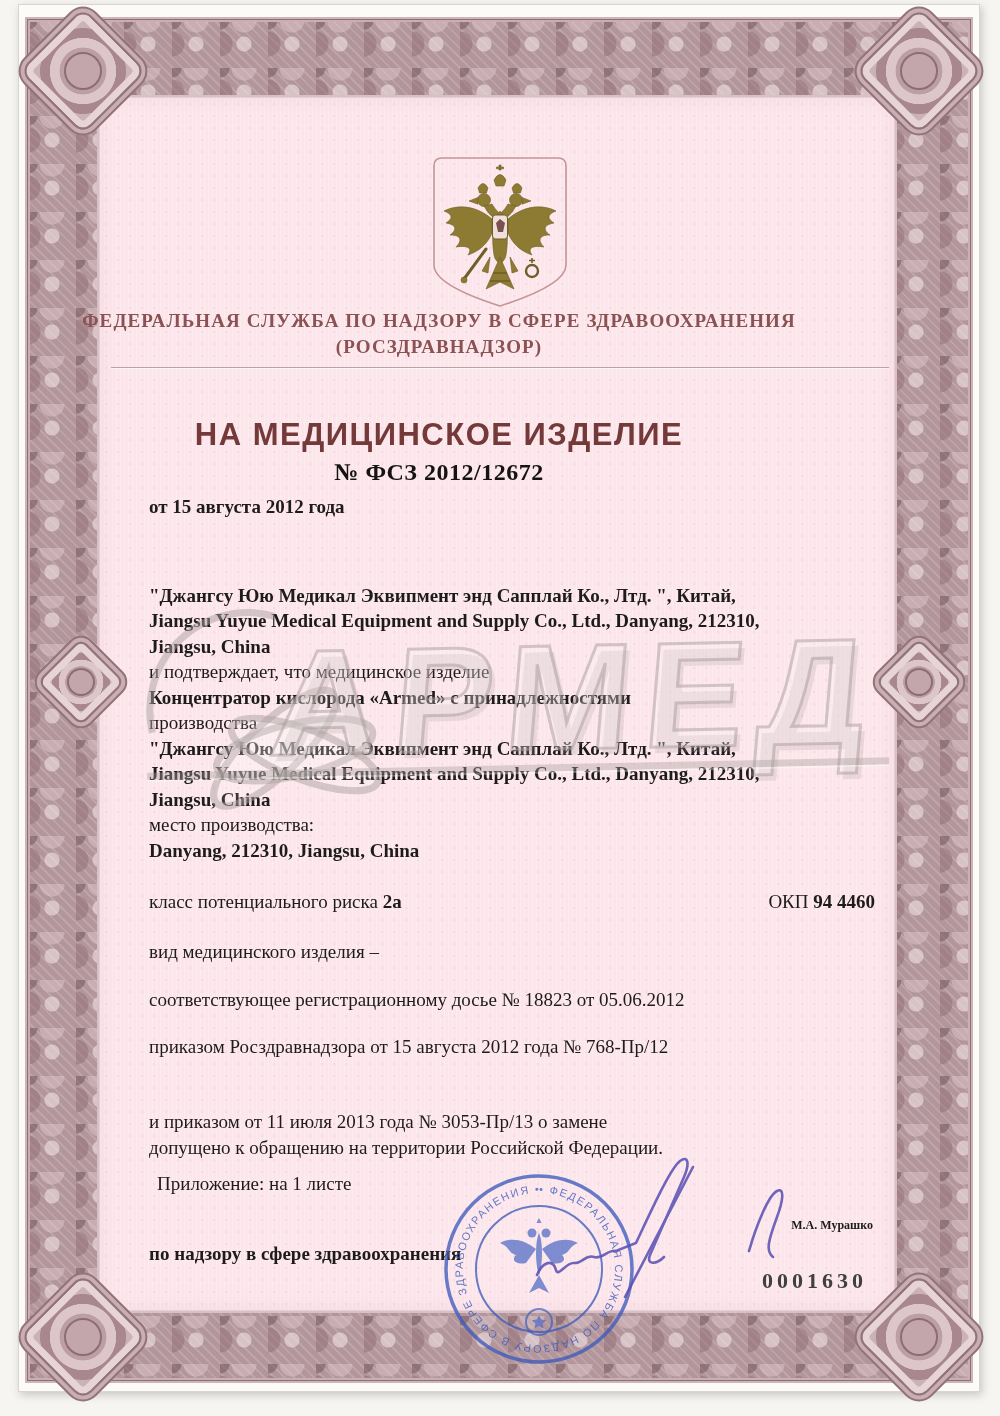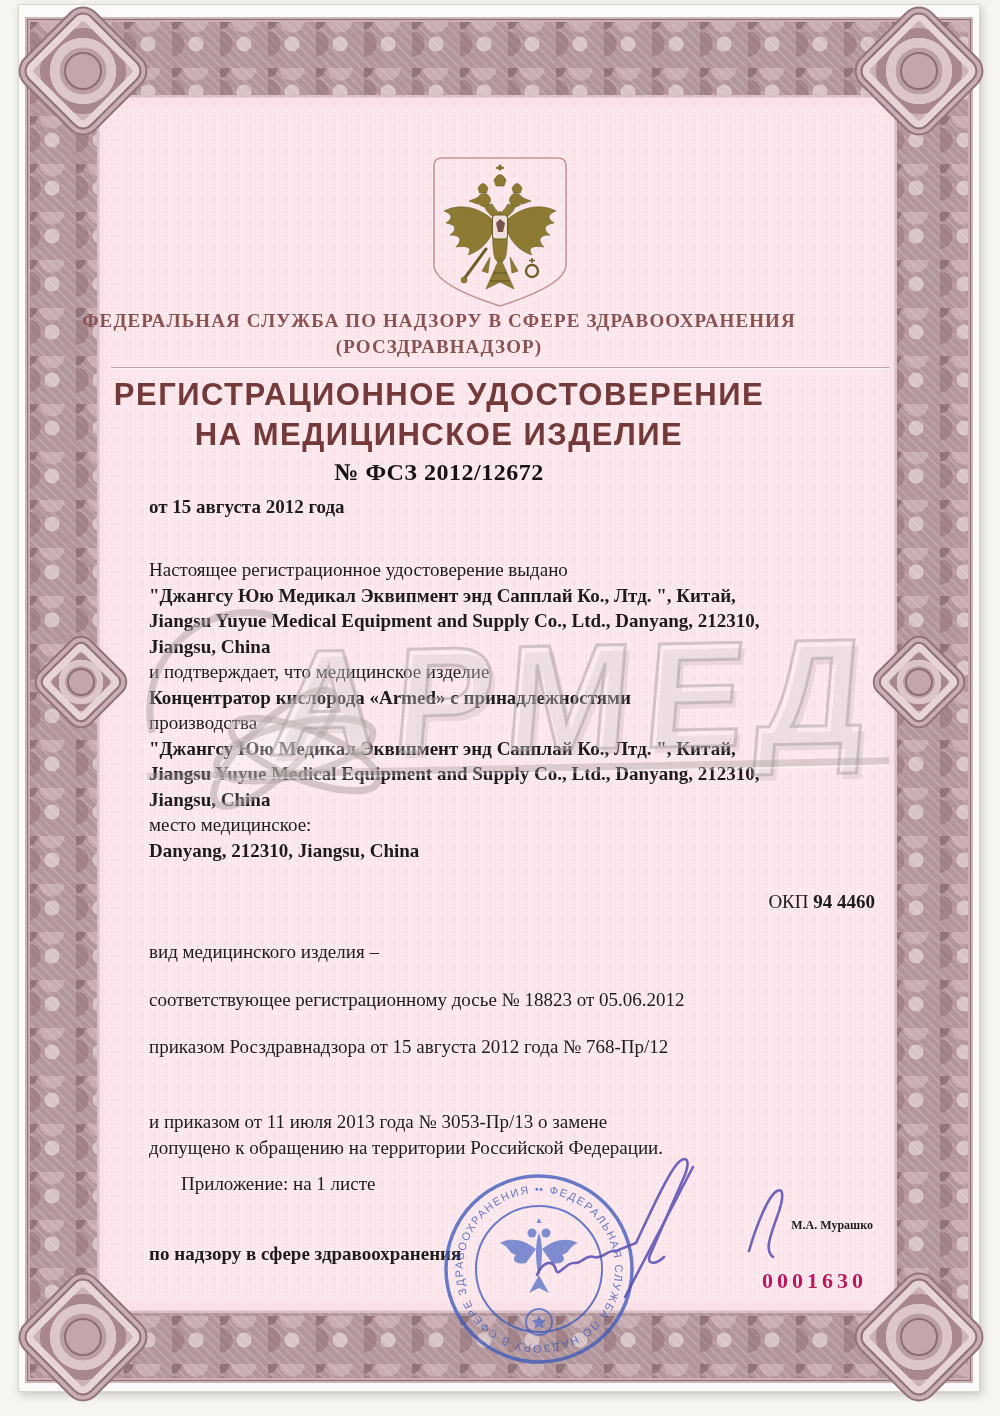--- a/index.html
+++ b/index.html
@@ -52,21 +52,21 @@
   }
   .medallion.small{width:58px;height:58px;}
   .medallion.small::after{inset:15px;}
   .t{position:absolute;color:#1d1b1b;font-size:19px;line-height:25px;white-space:nowrap;z-index:3;}
   .b{font-weight:bold;}
   .center{left:0;width:840px;text-align:center;}
   .agency{font-size:19px;letter-spacing:1.1px;color:#8a5252;font-weight:600;}
   .maintitle{font-family:"Liberation Sans",sans-serif;font-weight:bold;font-size:31px;letter-spacing:1.5px;color:#743a3a;}
   .regnum{font-size:24px;font-weight:bold;color:#151313;letter-spacing:.5px;}
   .divider{position:absolute;left:92px;width:778px;height:1px;background:#b5a4a8;box-shadow:0 1px 0 rgba(255,255,255,.6);z-index:2;}
-  .serial{font-size:22px;font-weight:bold;color:#be185d;letter-spacing:4px;}
+  .serial{font-size:22px;font-weight:bold;color:#404040;letter-spacing:4px;}
   .emblem{position:absolute;left:407px;top:148px;width:148px;height:158px;z-index:3;}
   
   .watermark{position:absolute;left:105px;top:588px;width:790px;height:240px;z-index:4;transform:rotate(-1.2deg);pointer-events:none;}
   .wm-text{
     position:absolute;left:148px;top:30px;
     font-family:"Liberation Sans",sans-serif;font-weight:bold;font-size:150px;line-height:1;letter-spacing:14px;
     transform:skewX(-6deg);
     color:rgba(252,248,248,.22);
     -webkit-text-stroke:3px rgba(168,156,156,.5);
     text-shadow:5px 6px 0 rgba(168,156,156,.22);
@@ -118,49 +118,51 @@
       <path d="M106,110 v-5 M103,107.5 h6" stroke-width="1.6" fill="none"></path>
     </g>
     <rect x="66.5" y="62" width="15" height="24" rx="3" fill="#efe0dc" stroke="#6e5e27" stroke-width="1"></rect>
     <path d="M70,70 l4,-4 5,4 -2,9 h-5 Z" fill="#7a5050"></path>
   </svg>
 
   <div class="t center agency" style="top:303px;">ФЕДЕРАЛЬНАЯ СЛУЖБА ПО НАДЗОРУ В СФЕРЕ ЗДРАВООХРАНЕНИЯ</div>
   <div class="t center agency" style="top:329px;">(РОСЗДРАВНАДЗОР)</div>
   <div class="divider" style="top:362px;"></div>
 
-  <div class="t center maintitle" style="top:377px;">РЕГИСТРАЦИОННОЕ УДОСТОВЕРЕНИЕ</div>
   <div class="t center maintitle" style="top:417px;">НА МЕДИЦИНСКОЕ ИЗДЕЛИЕ</div>
   <div class="t center regnum" style="top:455px;">№ ФСЗ 2012/12672</div>
   <div class="t b" style="left:130px;top:489px;">от 15 августа 2012 года</div>
 
-  <div class="t" style="left:130px;top:552px;">Настоящее регистрационное удостоверение выдано</div>
   <div class="t b" style="left:130px;top:578px;">"Джангсу Юю Медикал Эквипмент энд Сапплай Ко., Лтд. ", Китай,</div>
   <div class="t b" style="left:130px;top:603px;">Jiangsu Yuyue Medical Equipment and Supply Co., Ltd., Danyang, 212310,</div>
   <div class="t b" style="left:130px;top:629px;">Jiangsu, China</div>
   <div class="t b" style="left:130px;top:680px;">Концентратор кислорода «Armed» с принадлежностями</div>
   <div class="t" style="left:130px;top:654px;">и подтверждает, что медицинское изделие</div>
   <div class="t" style="left:130px;top:705px;">производства</div>
   <div class="t b" style="left:130px;top:731px;">"Джангсу Юю Медикал Эквипмент энд Сапплай Ко., Лтд. ", Китай,</div>
   <div class="t b" style="left:130px;top:756px;">Jiangsu Yuyue Medical Equipment and Supply Co., Ltd., Danyang, 212310,</div>
   <div class="t b" style="left:130px;top:782px;">Jiangsu, China</div>
-  <div class="t" style="left:130px;top:807px;">место медицинское:</div>
+  <div class="t" style="left:130px;top:807px;">место производства:</div>
   <div class="t b" style="left:130px;top:833px;">Danyang, 212310, Jiangsu, China</div>
 
+  <div class="t" style="left:130px;top:884px;">
+    <span>класс потенциального риска</span>
+    <span class="b">2а</span>
+  </div>
   <div class="t" style="right:104px;top:884px;">
     <span>ОКП</span>
     <span class="b">94 4460</span>
   </div>
 
   <div class="t" style="left:130px;top:934px;">вид медицинского изделия –</div>
   <div class="t" style="left:130px;top:982px;">соответствующее регистрационному досье № 18823 от 05.06.2012</div>
   <div class="t" style="left:130px;top:1029px;">приказом Росздравнадзора от 15 августа 2012 года № 768-Пр/12</div>
   <div class="t" style="left:130px;top:1104px;">и приказом от 11 июля 2013 года № 3053-Пр/13 о замене</div>
   <div class="t" style="left:130px;top:1130px;">допущено к обращению на территории Российской Федерации.</div>
-  <div class="t" style="left:138px;top:1166px;margin-left:24px;">Приложение: на 1 листе</div>
+  <div class="t" style="left:138px;top:1166px;">Приложение: на 1 листе</div>
 
   <div class="t b" style="left:130px;top:1236px;text-align:center;">по надзору в сфере здравоохранения</div>
   <div class="t b" style="right:106px;top:1208px;font-size:12px;text-align:center;">М.А. Мурашко</div>
   <div class="t serial" style="right:112px;top:1263px;">0001630</div>
 
   <div class="watermark">
     <svg class="wm-flower" viewBox="0 0 330 225">
       <g fill="rgba(255,252,252,.12)" stroke="rgba(172,160,160,.5)" stroke-width="7">
         <ellipse cx="150" cy="150" rx="80" ry="26" transform="rotate(-42 150 150)"></ellipse>
         <ellipse cx="170" cy="152" rx="80" ry="26" transform="rotate(-12 170 152)"></ellipse>

